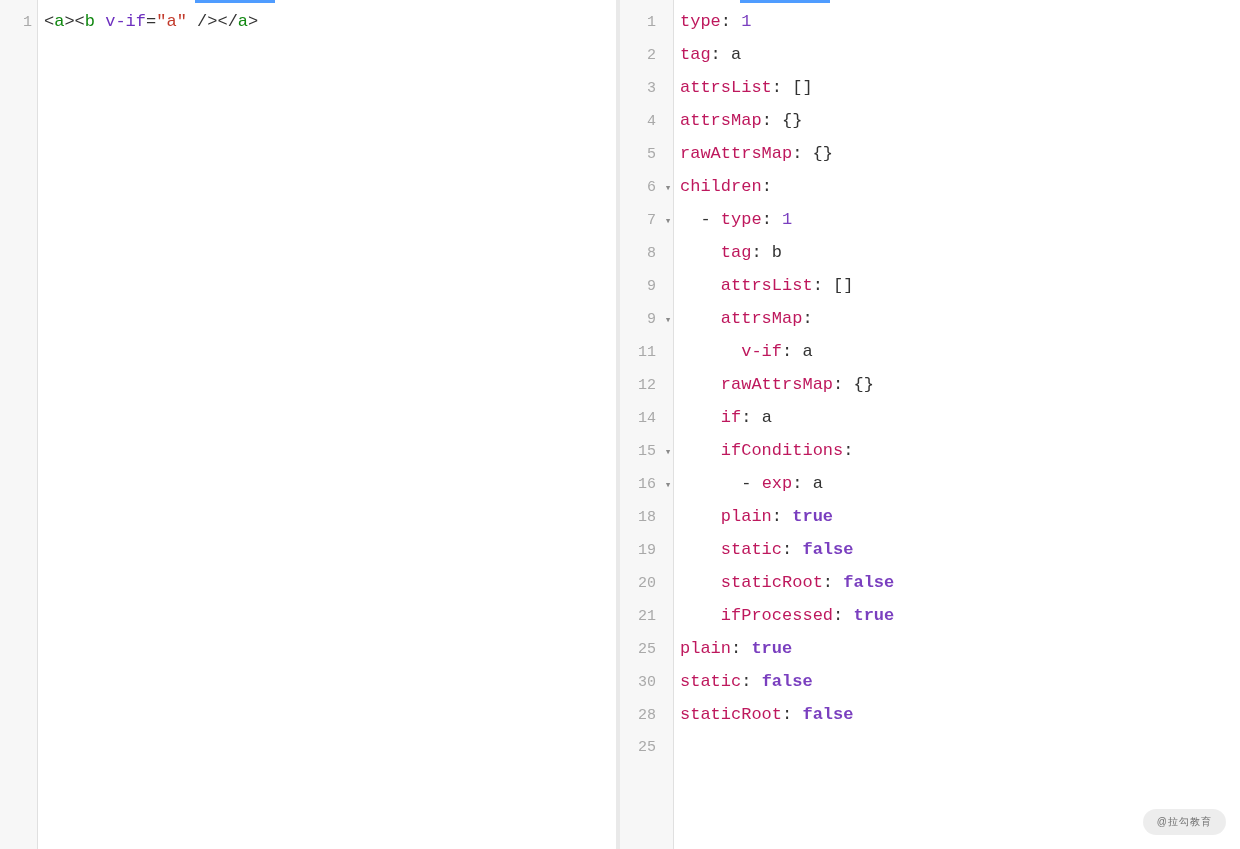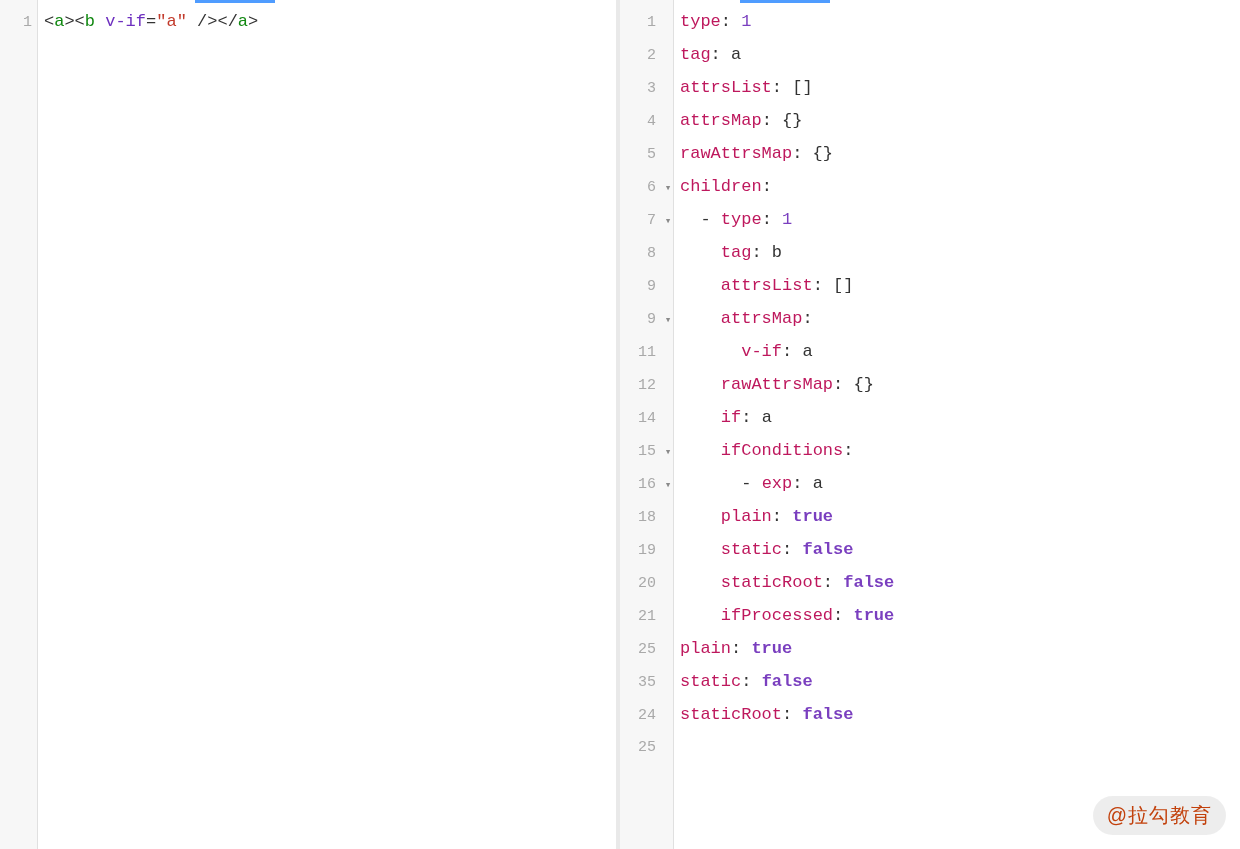--- a/index.html
+++ b/index.html
@@ -66,23 +66,23 @@
     user-select: none;
   }
   .code-cell {
     flex: 1 1 auto;
     padding-left: 6px;
   }
   .watermark {
     position: absolute;
     right: 14px; bottom: 14px;
     background: rgba(0,0,0,0.07);
-    color: #c2410c;
+    color: #737373;
     font-family: -apple-system, "PingFang SC", sans-serif;
-    font-size: 20px;
+    font-size: 10px;
     padding: 6px 14px;
     border-radius: 999px;
     letter-spacing: 1px;
     pointer-events: none;
   }
   .tag   { color: #118811; }
   .attr  { color: #6d2fbf; }
   .str   { color: #c23a2b; }
   .key   { color: #be185d; }
   .num   { color: #7a3fbf; }
@@ -121,20 +121,20 @@
         <div class="line"><span class="ln-cell">11</span><span class="fold-cell"></span><span class="code-cell"><span class="plain">      </span><span class="key">v-if</span><span class="punct">: </span><span class="plain">a</span></span></div>
         <div class="line"><span class="ln-cell">12</span><span class="fold-cell"></span><span class="code-cell"><span class="plain">    </span><span class="key">rawAttrsMap</span><span class="punct">: {}</span></span></div>
         <div class="line"><span class="ln-cell">14</span><span class="fold-cell"></span><span class="code-cell"><span class="plain">    </span><span class="key">if</span><span class="punct">: </span><span class="plain">a</span></span></div>
         <div class="line"><span class="ln-cell">15</span><span class="fold-cell">▾</span><span class="code-cell"><span class="plain">    </span><span class="key">ifConditions</span><span class="punct">:</span></span></div>
         <div class="line"><span class="ln-cell">16</span><span class="fold-cell">▾</span><span class="code-cell"><span class="plain">      </span><span class="dash">- </span><span class="key">exp</span><span class="punct">: </span><span class="plain">a</span></span></div>
         <div class="line"><span class="ln-cell">18</span><span class="fold-cell"></span><span class="code-cell"><span class="plain">    </span><span class="key">plain</span><span class="punct">: </span><span class="bool">true</span></span></div>
         <div class="line"><span class="ln-cell">19</span><span class="fold-cell"></span><span class="code-cell"><span class="plain">    </span><span class="key">static</span><span class="punct">: </span><span class="bool">false</span></span></div>
         <div class="line"><span class="ln-cell">20</span><span class="fold-cell"></span><span class="code-cell"><span class="plain">    </span><span class="key">staticRoot</span><span class="punct">: </span><span class="bool">false</span></span></div>
         <div class="line"><span class="ln-cell">21</span><span class="fold-cell"></span><span class="code-cell"><span class="plain">    </span><span class="key">ifProcessed</span><span class="punct">: </span><span class="bool">true</span></span></div>
         <div class="line"><span class="ln-cell">25</span><span class="fold-cell"></span><span class="code-cell"><span class="key">plain</span><span class="punct">: </span><span class="bool">true</span></span></div>
-        <div class="line"><span class="ln-cell">35</span><span class="fold-cell"></span><span class="code-cell"><span class="key">static</span><span class="punct">: </span><span class="bool">false</span></span></div>
-        <div class="line"><span class="ln-cell">24</span><span class="fold-cell"></span><span class="code-cell"><span class="key">staticRoot</span><span class="punct">: </span><span class="bool">false</span></span></div>
+        <div class="line"><span class="ln-cell">30</span><span class="fold-cell"></span><span class="code-cell"><span class="key">static</span><span class="punct">: </span><span class="bool">false</span></span></div>
+        <div class="line"><span class="ln-cell">28</span><span class="fold-cell"></span><span class="code-cell"><span class="key">staticRoot</span><span class="punct">: </span><span class="bool">false</span></span></div>
         <div class="line"><span class="ln-cell">25</span><span class="fold-cell"></span><span class="code-cell"></span></div>
       </div>
     <div class="watermark">@拉勾教育</div>
   </div>
 
 </div>
 
 </body></html>

